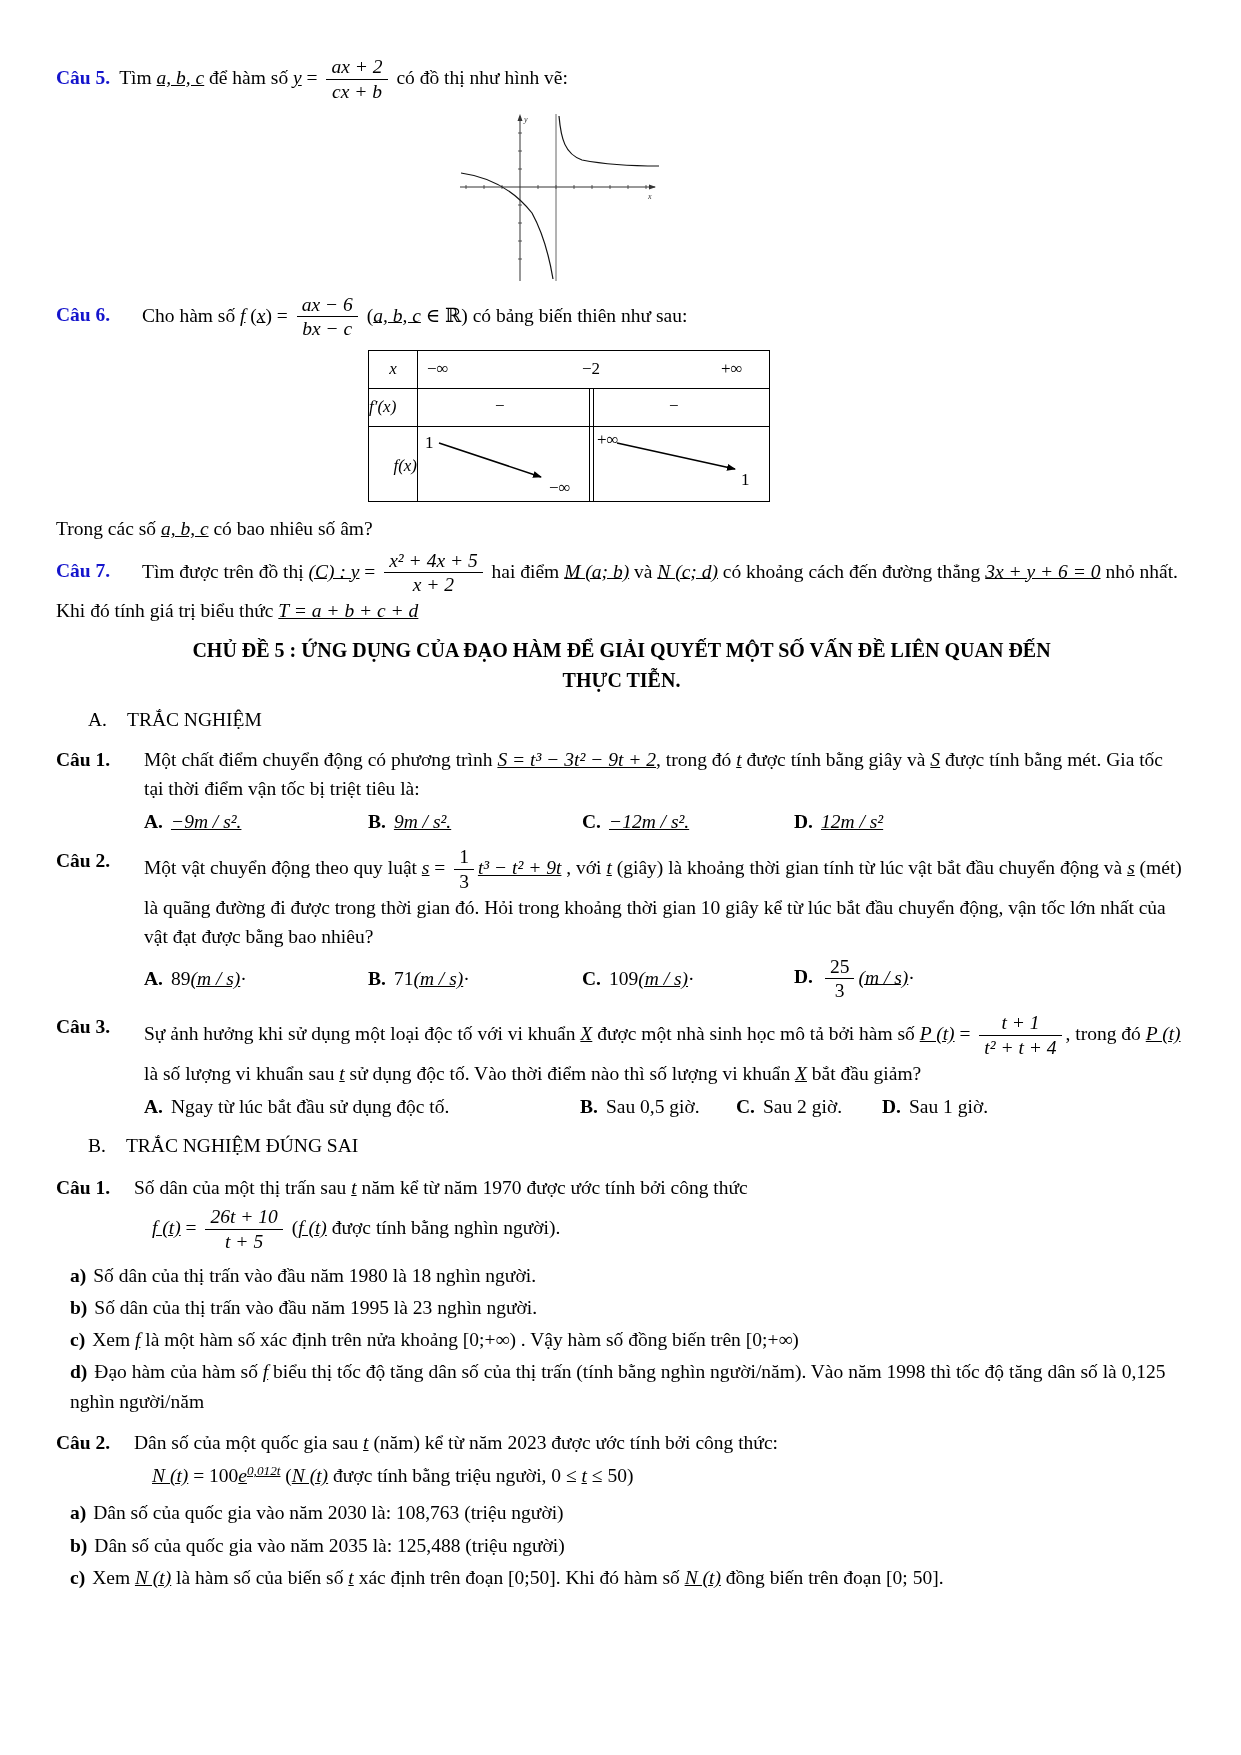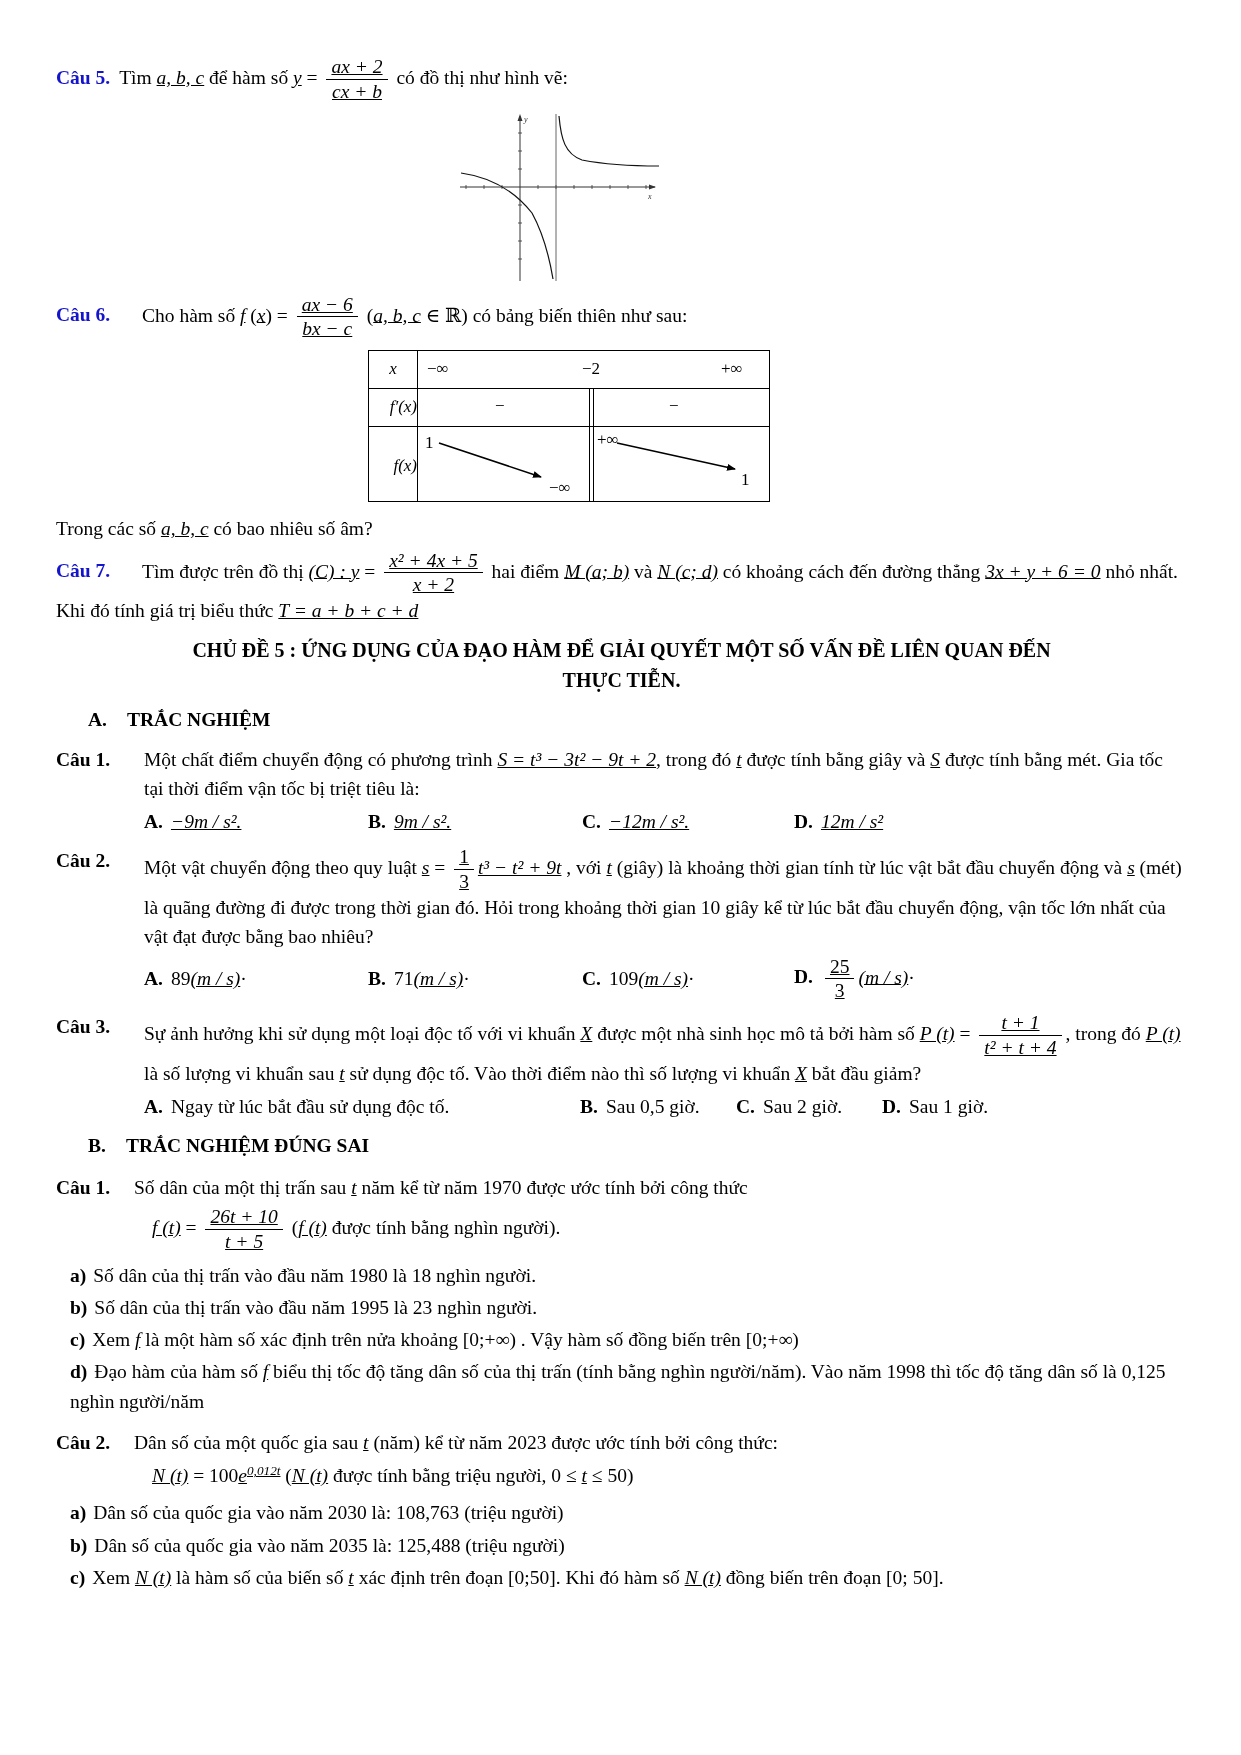--- a/index.html
+++ b/index.html
@@ -6,33 +6,33 @@
   html,body{margin:0;padding:0;}
   body{width:1241px;min-height:1755px;background:#fff;color:#000;
        font-family:"Liberation Serif","DejaVu Serif",serif;font-size:19.5px;line-height:1.5;}
   .page{padding:56px 54px 40px 56px;position:relative;}
   .para{margin:0 0 6px 0;}
   .qlabel{color:var(--accent-blue);font-weight:bold;}
   .qlabel.w{display:inline-block;width:86px;}
   .r-i{font-style:italic;text-decoration:underline;}
   .r-sup{vertical-align:super;font-size:0.68em;line-height:0;}
   .mi{font-style:italic;}
-  .frac{display:inline-block;vertical-align:middle;text-align:center;line-height:1.12;margin:0 4px;text-decoration:underline;}
+  .frac{display:inline-block;vertical-align:middle;text-align:center;line-height:1.12;margin:0 4px;}
   .frac .num{display:block;border-bottom:1.4px solid #000;padding:0 5px 1px;font-style:italic;}
   .frac .den{display:block;padding:1px 5px 0;font-style:italic;}
   .frac.rm .num,.frac.rm .den{font-style:normal;}
   .graph{margin:2px 0 10px 402px;width:205px;height:175px;}
   .bbt-box{position:relative;width:400px;height:150px;border:1.5px solid #000;margin:10px 0 12px 312px;font-size:17px;}
   .vl{position:absolute;width:0;border-left:1.3px solid #000;}
   .hl{position:absolute;left:0;right:0;height:0;border-top:1.3px solid #000;}
   .bt{position:absolute;white-space:nowrap;}
   .arr{position:absolute;overflow:visible;}
   .arr line{stroke:#000;stroke-width:1.6;}
   .center{text-align:center;font-weight:bold;font-size:20px;margin:10px 0 4px;}
-  .sec-title{font-weight:bold;margin:10px 0 4px 32px;}
+  .sec-title{font-weight:normal;margin:10px 0 4px 32px;}
   .sec-title .pfx{margin-right:20px;}
   .q{display:flex;margin:10px 0 2px;}
   .qlab{flex:0 0 88px;font-weight:bold;}
   .qbody{flex:1;}
   .opts{display:grid;margin:4px 0 10px 88px;align-items:center;}
   .opts.g1{grid-template-columns:224px 214px 212px 1fr;}
   .opts.g3{grid-template-columns:436px 156px 146px 1fr;}
   .okey{font-weight:bold;margin-right:8px;}
   .formula-line{margin:4px 0 8px 96px;}
   .item{margin:3px 14px;}
@@ -90,21 +90,21 @@
 
   <p class="para"><span class="qlabel w">Câu 6.</span><span><span>Cho hàm số </span><span class="r-i">f</span><span> (</span><span class="r-i">x</span><span>) = </span></span><span class="frac"><span class="num">ax − 6</span><span class="den">bx − c</span></span><span><span> (</span><span class="r-i">a, b, c</span><span> ∈ ℝ)</span><span> có bảng biến thiên như sau:</span></span></p>
 
   <div class="bbt-box">
     <div class="vl" style="left:48px;top:0;height:150px"></div>
     <div class="hl" style="top:37px"></div>
     <div class="hl" style="top:75px"></div>
     <div class="vl" style="left:220px;top:37px;height:113px"></div>
     <div class="vl" style="left:224px;top:37px;height:113px"></div>
     <span class="bt mi" style="left:0;width:48px;top:5px;text-align:center">x</span>
-    <span class="bt mi" style="left:0;width:48px;top:43px;text-align:right">f′(x)</span>
+    <span class="bt mi" style="left:0;width:48px;top:43px;text-align:left">f′(x)</span>
     <span class="bt mi" style="left:0;width:48px;top:102px;text-align:right">f(x)</span>
     <span class="bt" style="left:58px;top:5px">−∞</span>
     <span class="bt" style="left:204px;width:36px;top:5px;text-align:center">−2</span>
     <span class="bt" style="left:352px;top:5px">+∞</span>
     <span class="bt" style="left:126px;top:42px">−</span>
     <span class="bt" style="left:300px;top:42px">−</span>
     <span class="bt" style="left:56px;top:79px">1</span>
     <span class="bt" style="left:180px;top:124px">−∞</span>
     <span class="bt" style="left:228px;top:76px">+∞</span>
     <span class="bt" style="left:372px;top:116px">1</span>

